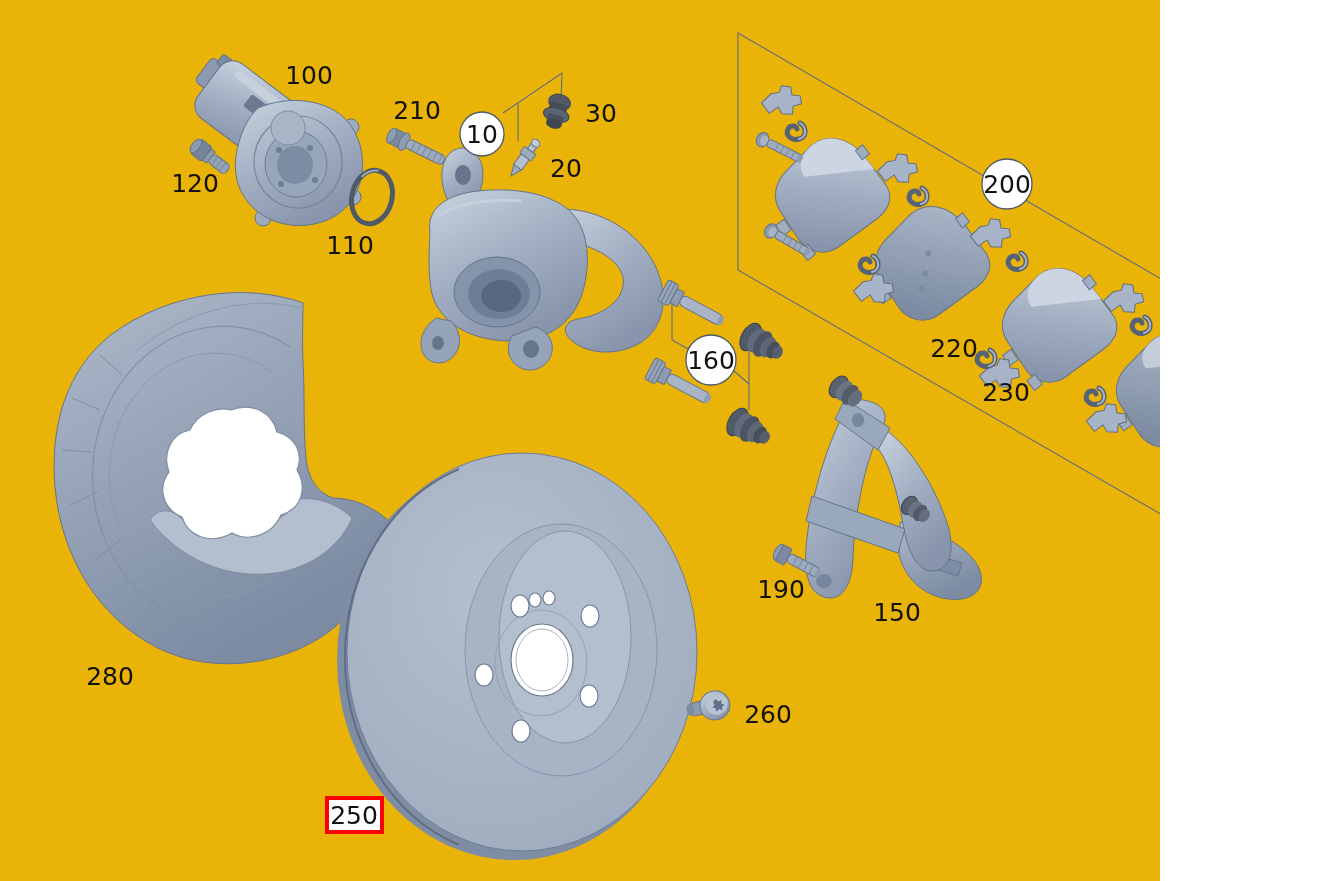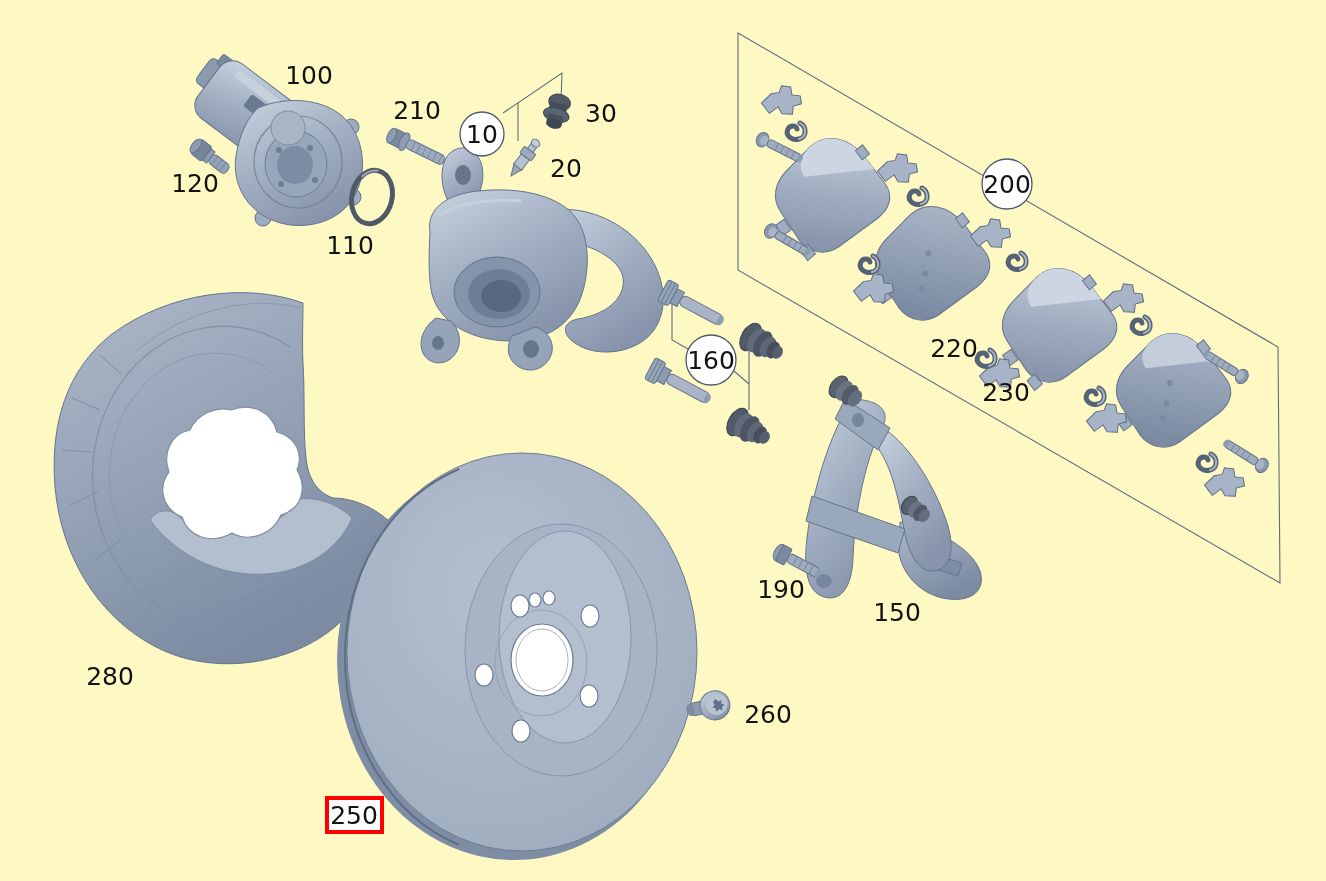--- a/index.html
+++ b/index.html
@@ -1,16 +1,16 @@
 <!DOCTYPE html>
 <html><head>
 <meta charset="utf-8">
 <style>
   html,body{margin:0;padding:0;background:#ffffff;}
-  .stage{position:relative;width:1326px;height:881px;background:#fef9c3;overflow:hidden;
+  .stage{position:relative;width:1160px;height:881px;background:#eab308;overflow:hidden;
          font-family:"DejaVu Sans","Liberation Sans",sans-serif;}
   svg{position:absolute;left:0;top:0;}
   text.lbl{font-family:"DejaVu Sans","Liberation Sans",sans-serif;font-size:25px;fill:#121212;}
   .ln{stroke:#5f6c80;stroke-width:1.1;fill:none;}
   .callout{fill:#ffffff;stroke:#4e5a6b;stroke-width:1.3;}
   .edge{stroke:#64748c;stroke-width:1;}
 </style>
 </head>
 <body>
 

